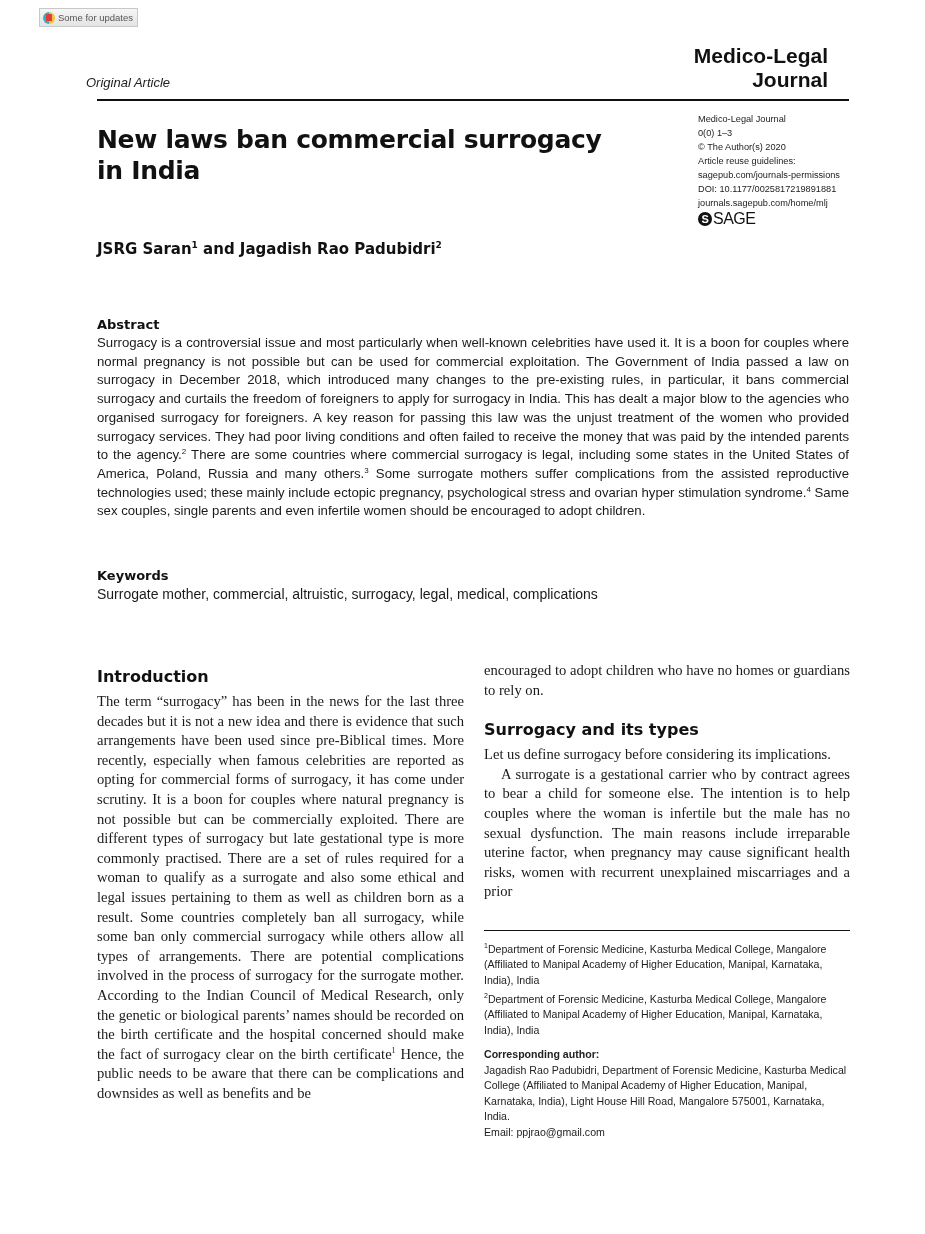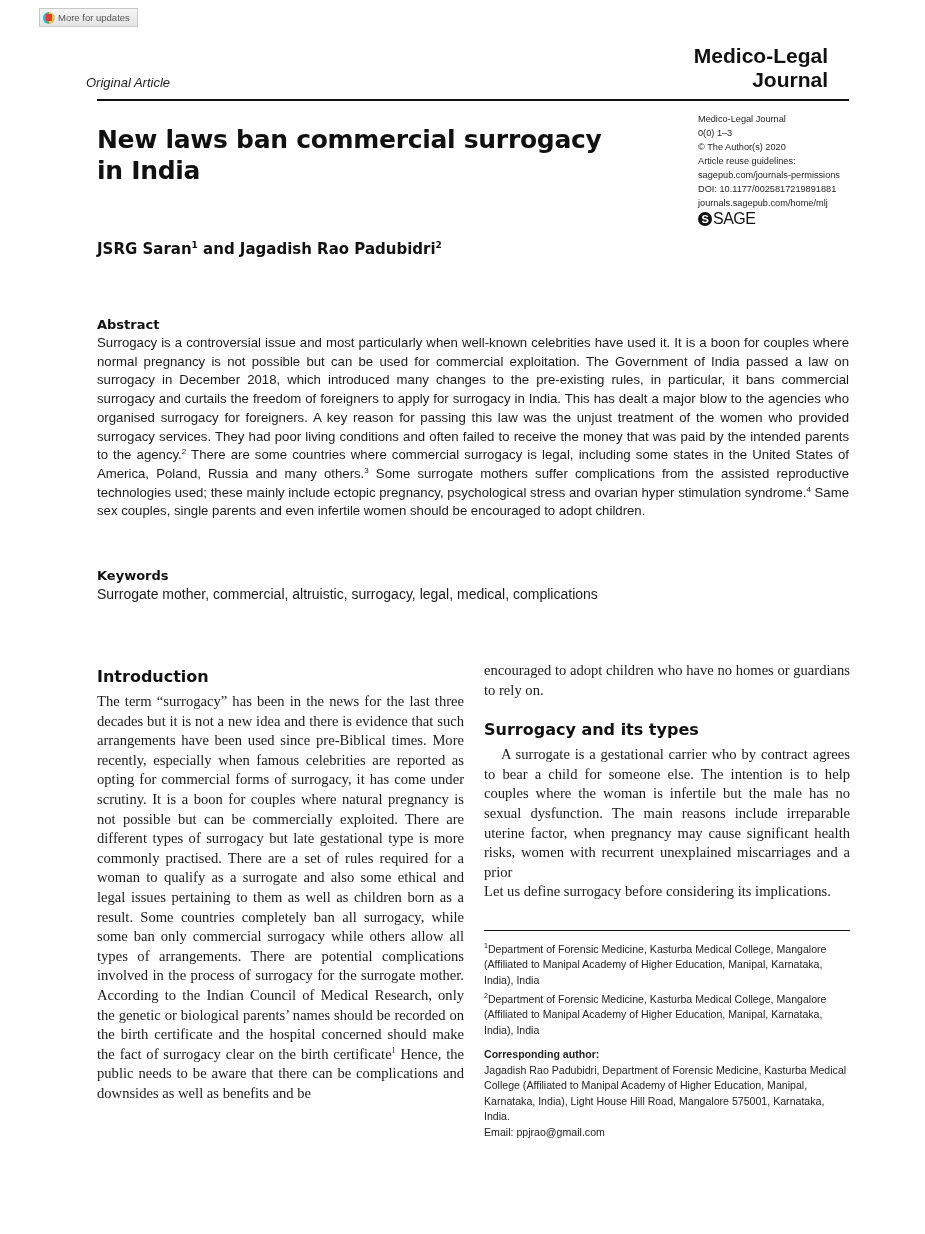--- a/index.html
+++ b/index.html
@@ -66,21 +66,21 @@
   .corr { position: absolute; left: 484px; top: 1047px; width: 366px; font-family: "Liberation Sans", sans-serif;
     font-size: 10.6px; line-height: 15.5px; color: #222; }
   .corr p { margin: 0; }
   .corr-h { font-weight: bold; }
 </style>
 </head>
 <body>
 
 <div class="cfu">
   <span class="cfu-icon"></span>
-  <span>More for updates</span>
+  <span>Some for updates</span>
 </div>
 
 <div class="orig">Original Article</div>
 <div class="journal-name">
   <div>Medico-Legal</div>
   <div>Journal</div>
 </div>
 <div class="header-rule"></div>
 
 <div class="meta">
@@ -114,22 +114,22 @@
 
 <div class="col-left intro">
   <div class="sec-h">Introduction</div>
   <p class="body-p"><span>The term “surrogacy” has been in the news for the last three decades but it is not a new idea and there is evi­dence that such arrangements have been used since pre-Biblical times. More recently, especially when famous celebrities are reported as opting for commercial forms of surrogacy, it has come under scrutiny. It is a boon for couples where natural pregnancy is not possible but can be commercially exploited. There are different types of surrogacy but late gestational type is more commonly practised. There are a set of rules required for a woman to qualify as a surrogate and also some ethical and legal issues pertaining to them as well as children born as a result. Some countries completely ban all surrogacy, while some ban only commercial surrogacy while others allow all types of arrangements. There are poten­tial complications involved in the process of surrogacy for the surrogate mother. According to the Indian Council of Medical Research, only the genetic or bio­logical parents’ names should be recorded on the birth certificate and the hospital concerned should make the fact of surrogacy clear on the birth certificate</span><sup>1</sup><span> Hence, the public needs to be aware that there can be compli­cations and downsides as well as benefits and be</span></p>
 </div>
 
 <div class="col-right">
   <p class="body-p">encouraged to adopt children who have no homes or guardians to rely on.</p>
   <div class="gap"></div>
   <div class="sec-h">Surrogacy and its types</div>
+  <p class="body-p">Let us define surrogacy before considering its implications.</p>
   <p class="body-p indent">A surrogate is a gestational carrier who by contract agrees to bear a child for someone else. The intention is to help couples where the woman is infertile but the male has no sexual dysfunction. The main reasons include irreparable uterine factor, when pregnancy may cause significant health risks, women with recur­rent unexplained miscarriages and a prior</p>
-  <p class="body-p">Let us define surrogacy before considering its implications.</p>
 </div>
 
 <div class="fn-rule"></div>
 <div class="footnotes">
   <p><sup>1</sup><span>Department of Forensic Medicine, Kasturba Medical College, Mangalore (Affiliated to Manipal Academy of Higher Education, Manipal, Karnataka, India), India</span></p>
   <p><sup>2</sup><span>Department of Forensic Medicine, Kasturba Medical College, Mangalore (Affiliated to Manipal Academy of Higher Education, Manipal, Karnataka, India), India</span></p>
 </div>
 
 <div class="corr">
   <p class="corr-h">Corresponding author:</p>

